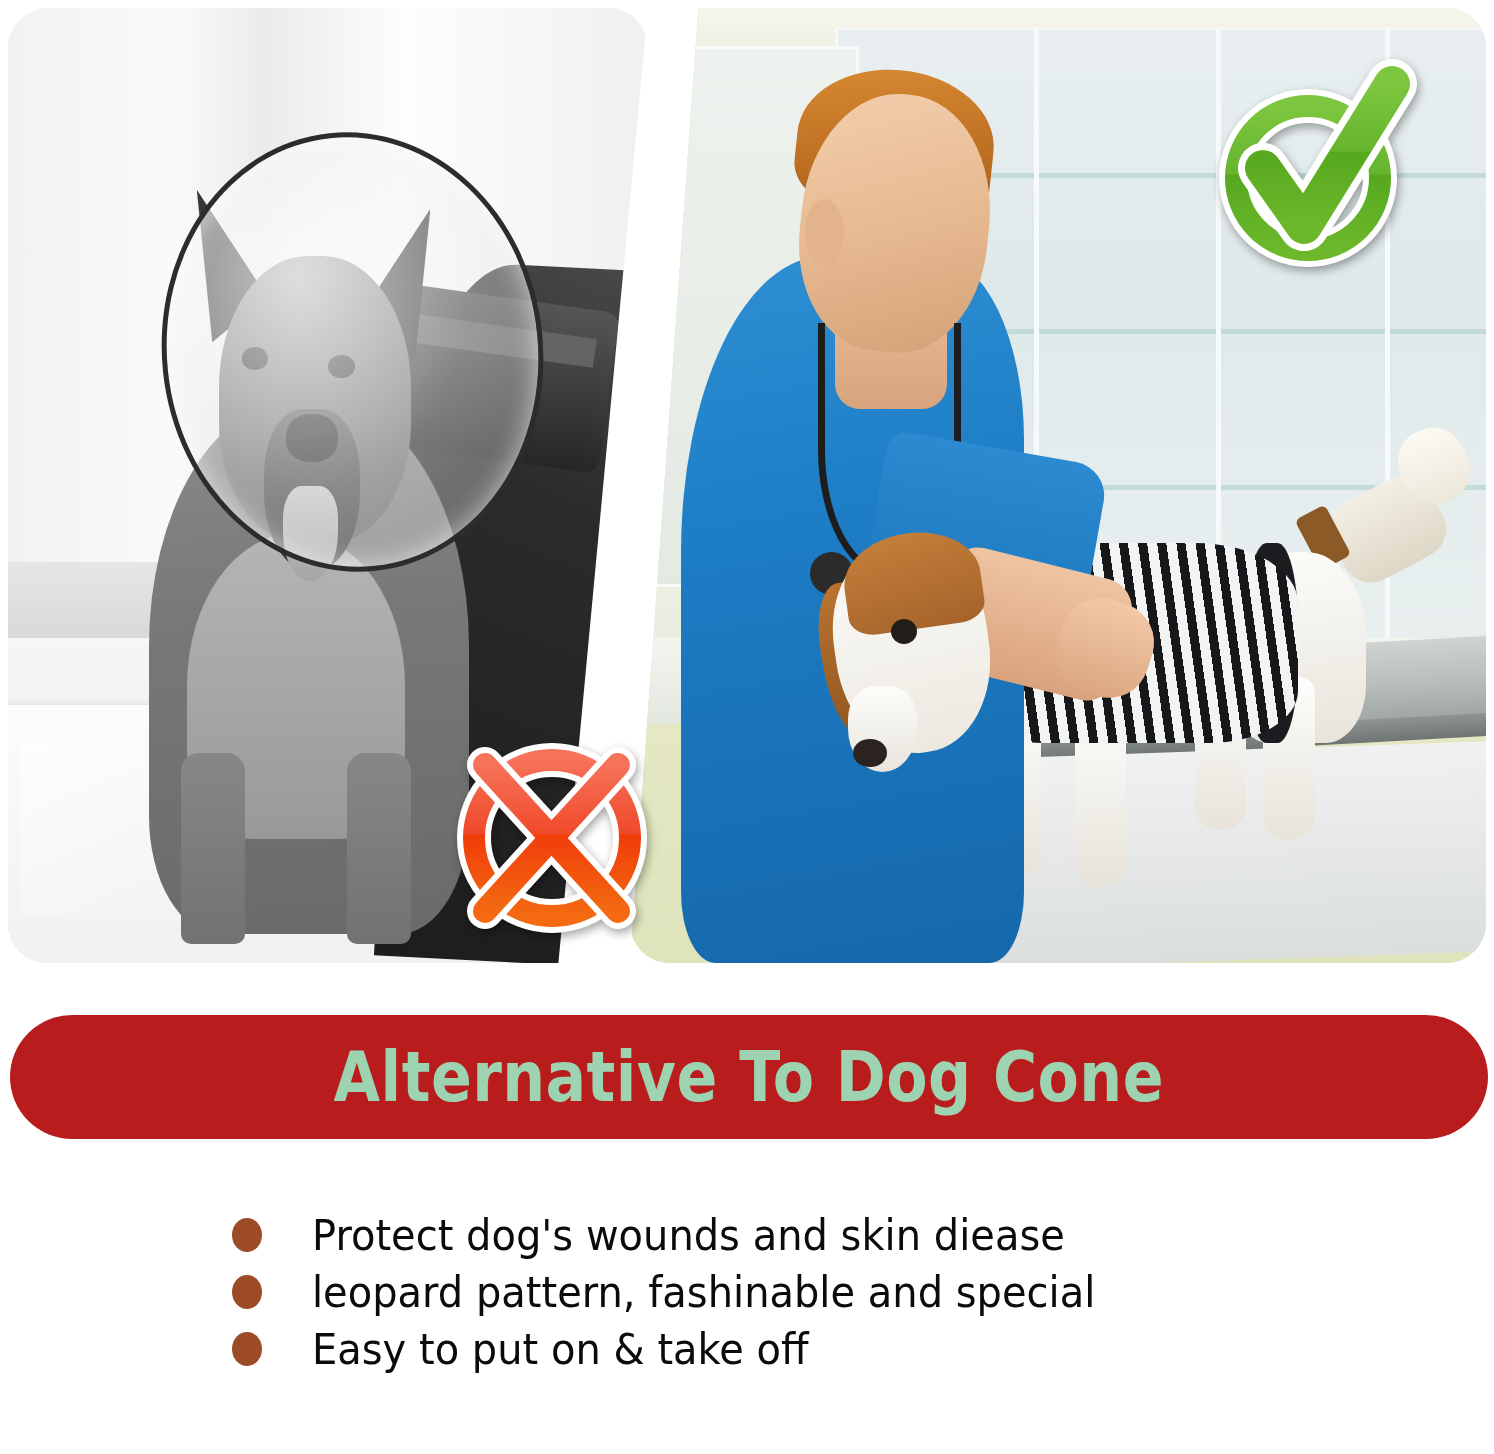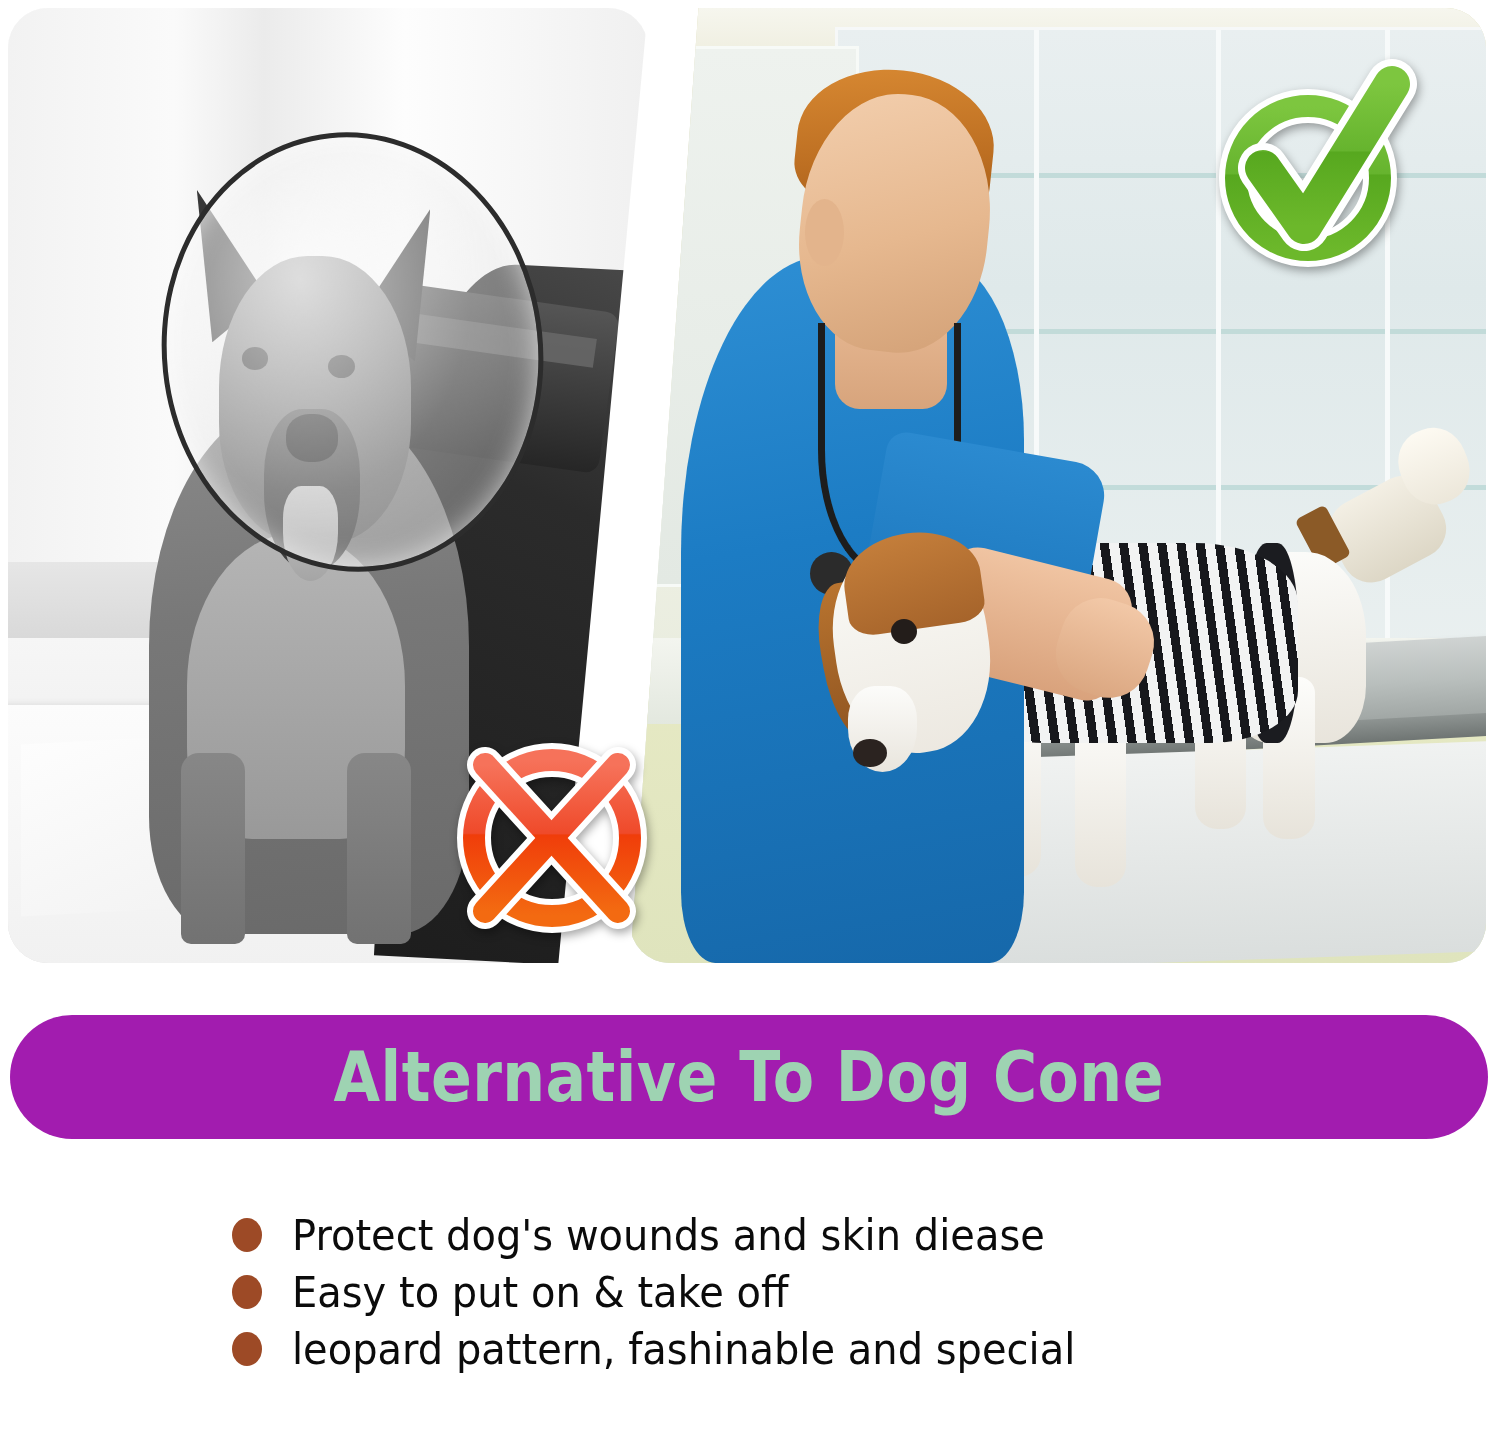--- a/index.html
+++ b/index.html
@@ -209,21 +209,21 @@
     color:#9ed3b2;font-size:70px;font-weight:700;letter-spacing:.5px;
     transform:scaleX(.86);transform-origin:center;white-space:nowrap;
     font-family:"DejaVu Sans", sans-serif;
   }
 
   
   .features{
     position:absolute;left:232px;top:1206px;width:1250px;
   }
   .feature-row{
-    display:flex;align-items:center;height:57px;
+    display:flex;align-items:center;height:57px;gap:20px;
   }
   .bullet{
     width:30px;height:34px;border-radius:50%;background:#9d4a26;
     flex:0 0 auto;margin-right:30px;
   }
   .feature-text{
     font-size:43px;color:#0b0b0b;white-space:nowrap;
     font-family:"DejaVu Sans", sans-serif;
     transform:scaleX(.93);transform-origin:left center;
   }
@@ -347,30 +347,30 @@
       </defs>
       <circle cx="92" cy="120" r="72" fill="none" stroke="#ffffff" stroke-width="34"></circle>
       <circle cx="92" cy="120" r="72" fill="none" stroke="url(#greeng)" stroke-width="22"></circle>
       <path d="M47 110 L88 168 L176 26" fill="none" stroke="#ffffff" stroke-width="50" stroke-linecap="round" stroke-linejoin="round"></path>
       <path d="M47 110 L88 168 L176 26" fill="none" stroke="url(#greeng)" stroke-width="36" stroke-linecap="round" stroke-linejoin="round"></path>
     </svg>
   </div>
 
 </div>
 
-<div class="banner" style="background: #a21caf;">
+<div class="banner" style="background: #b91c1c;">
   <span class="banner-title" style="color: rgb(158, 211, 178);">Alternative To Dog Cone</span>
 </div>
 
 <div class="features">
   <div class="feature-row">
     <span class="bullet" style="background: rgb(157, 74, 38);"></span>
     <span class="feature-text">Protect dog's wounds and skin diease</span>
   </div>
   <div class="feature-row">
     <span class="bullet" style="background: rgb(157, 74, 38);"></span>
-    <span class="feature-text">Easy to put on &amp; take off</span>
+    <span class="feature-text">leopard pattern, fashinable and special</span>
   </div>
   <div class="feature-row">
     <span class="bullet" style="background: rgb(157, 74, 38);"></span>
-    <span class="feature-text">leopard pattern, fashinable and special</span>
+    <span class="feature-text">Easy to put on &amp; take off</span>
   </div>
 </div>
 
 </body></html>

